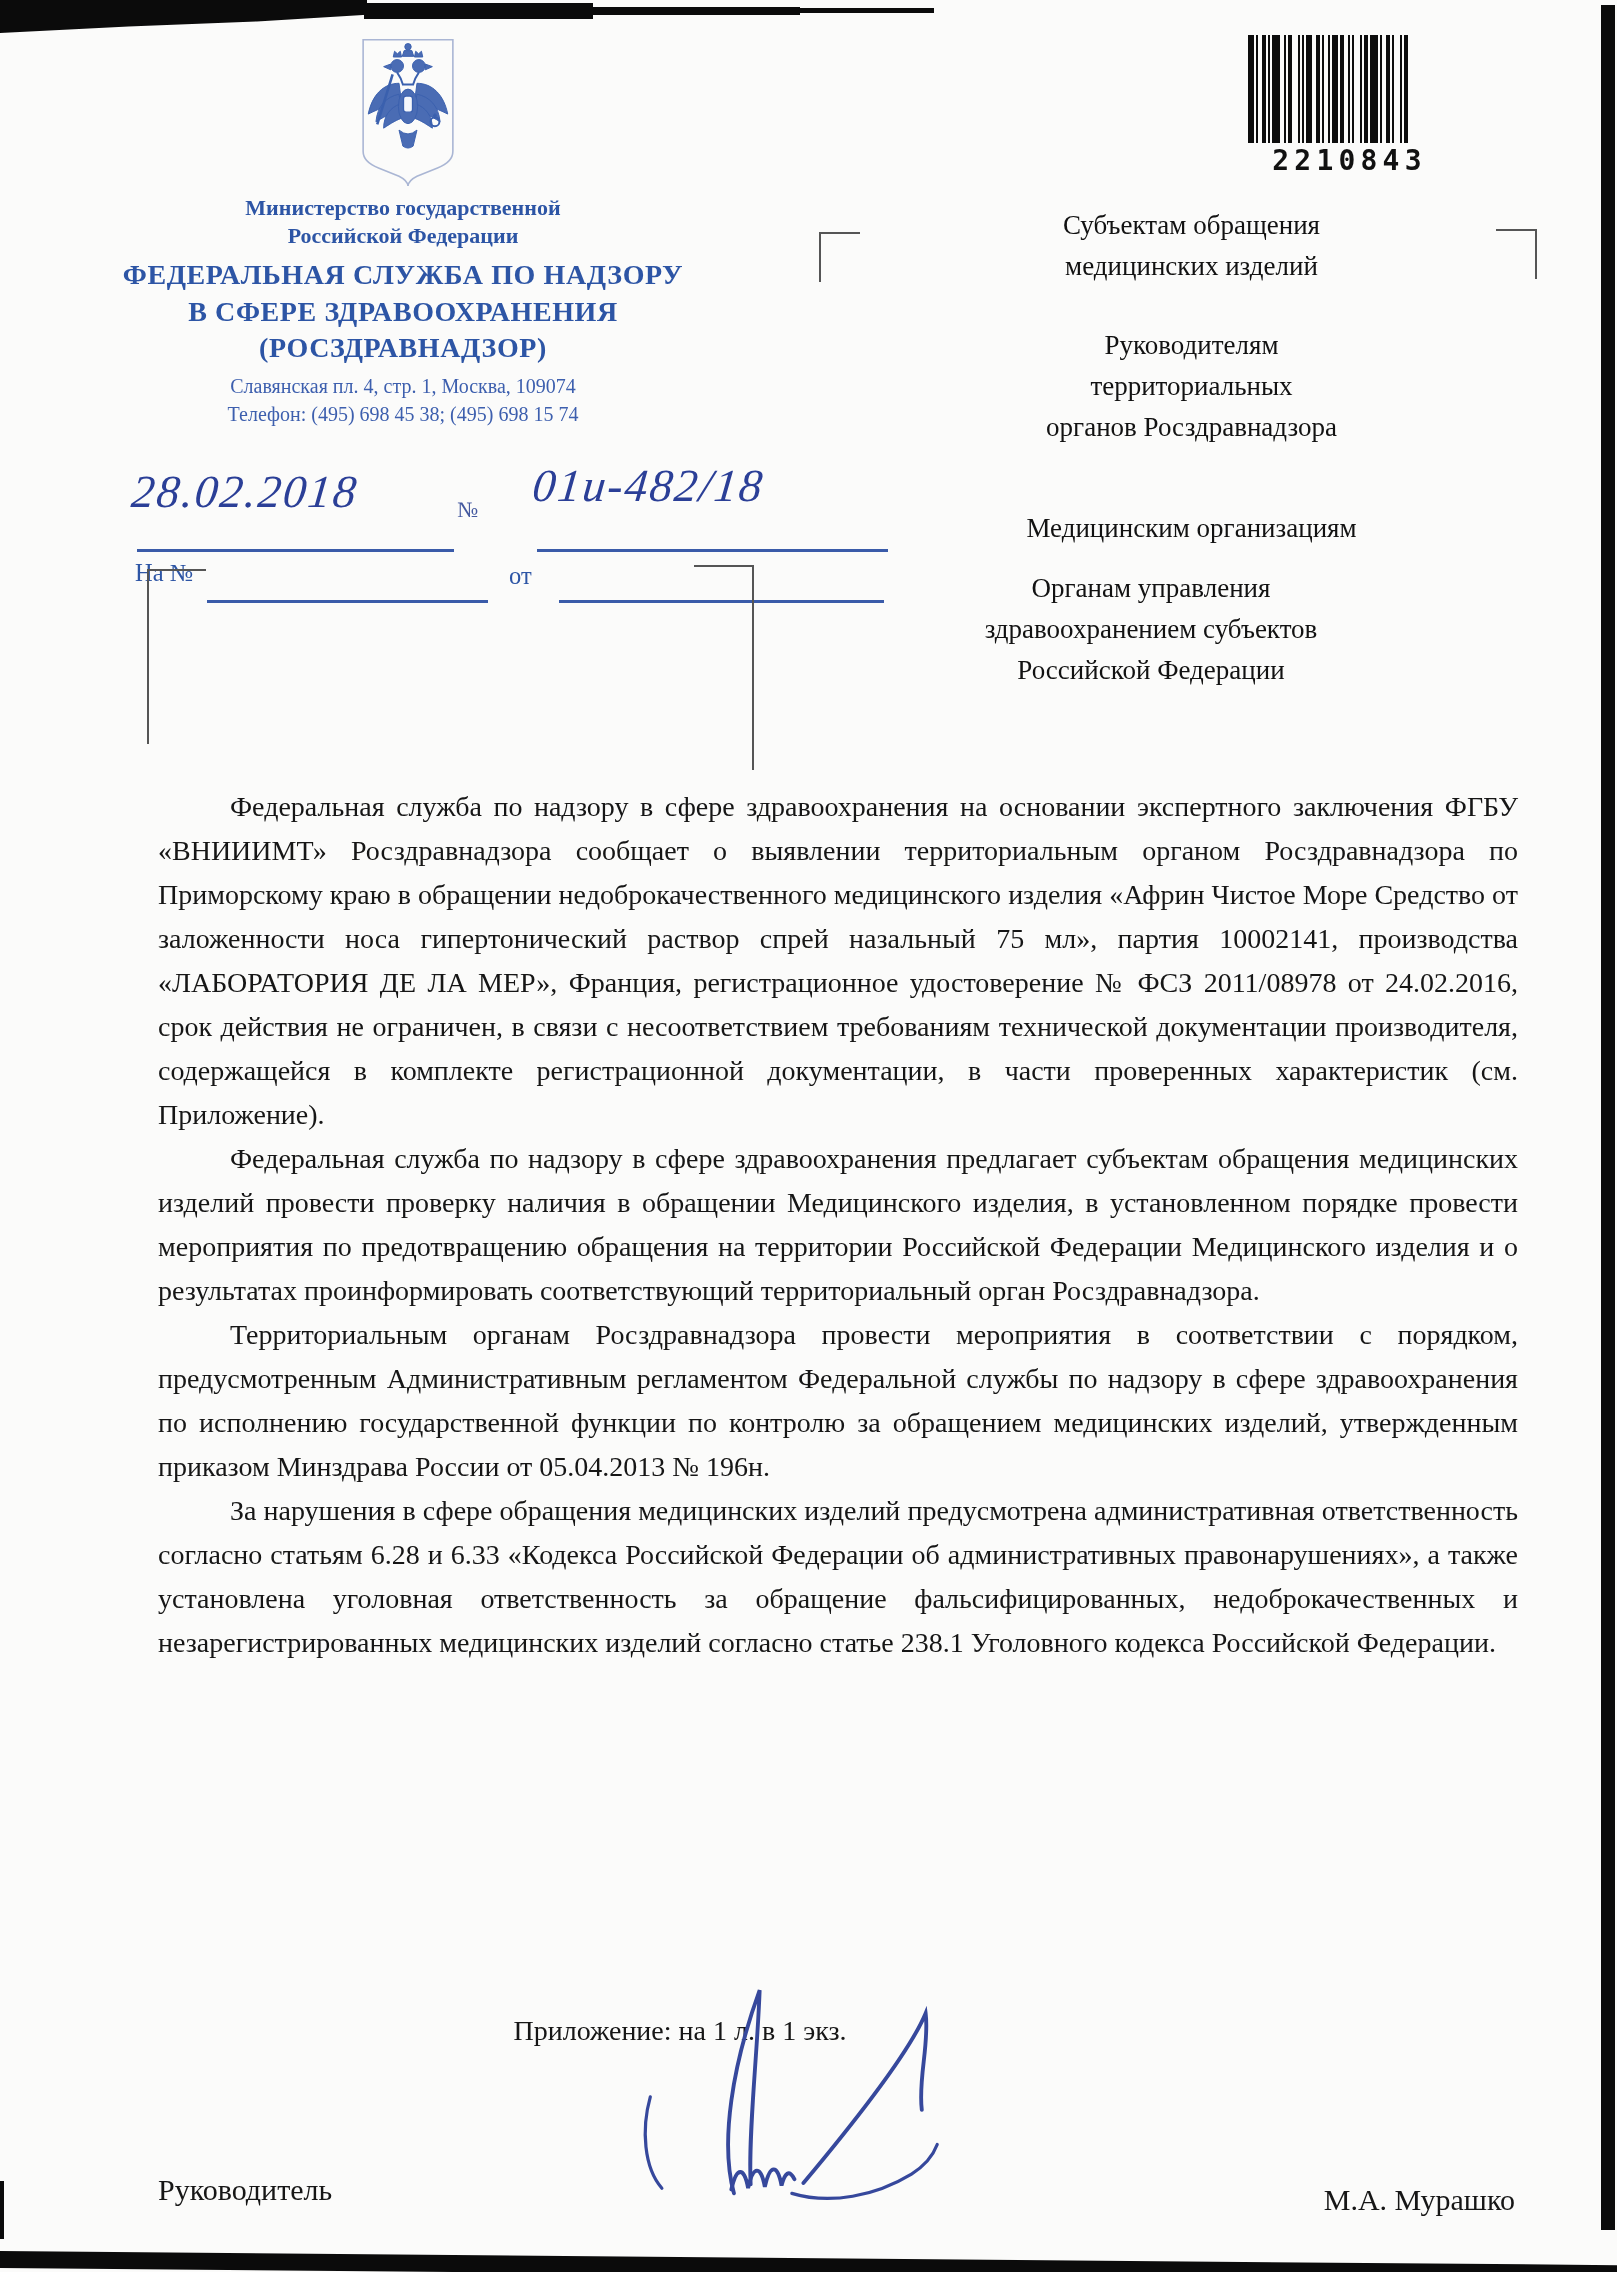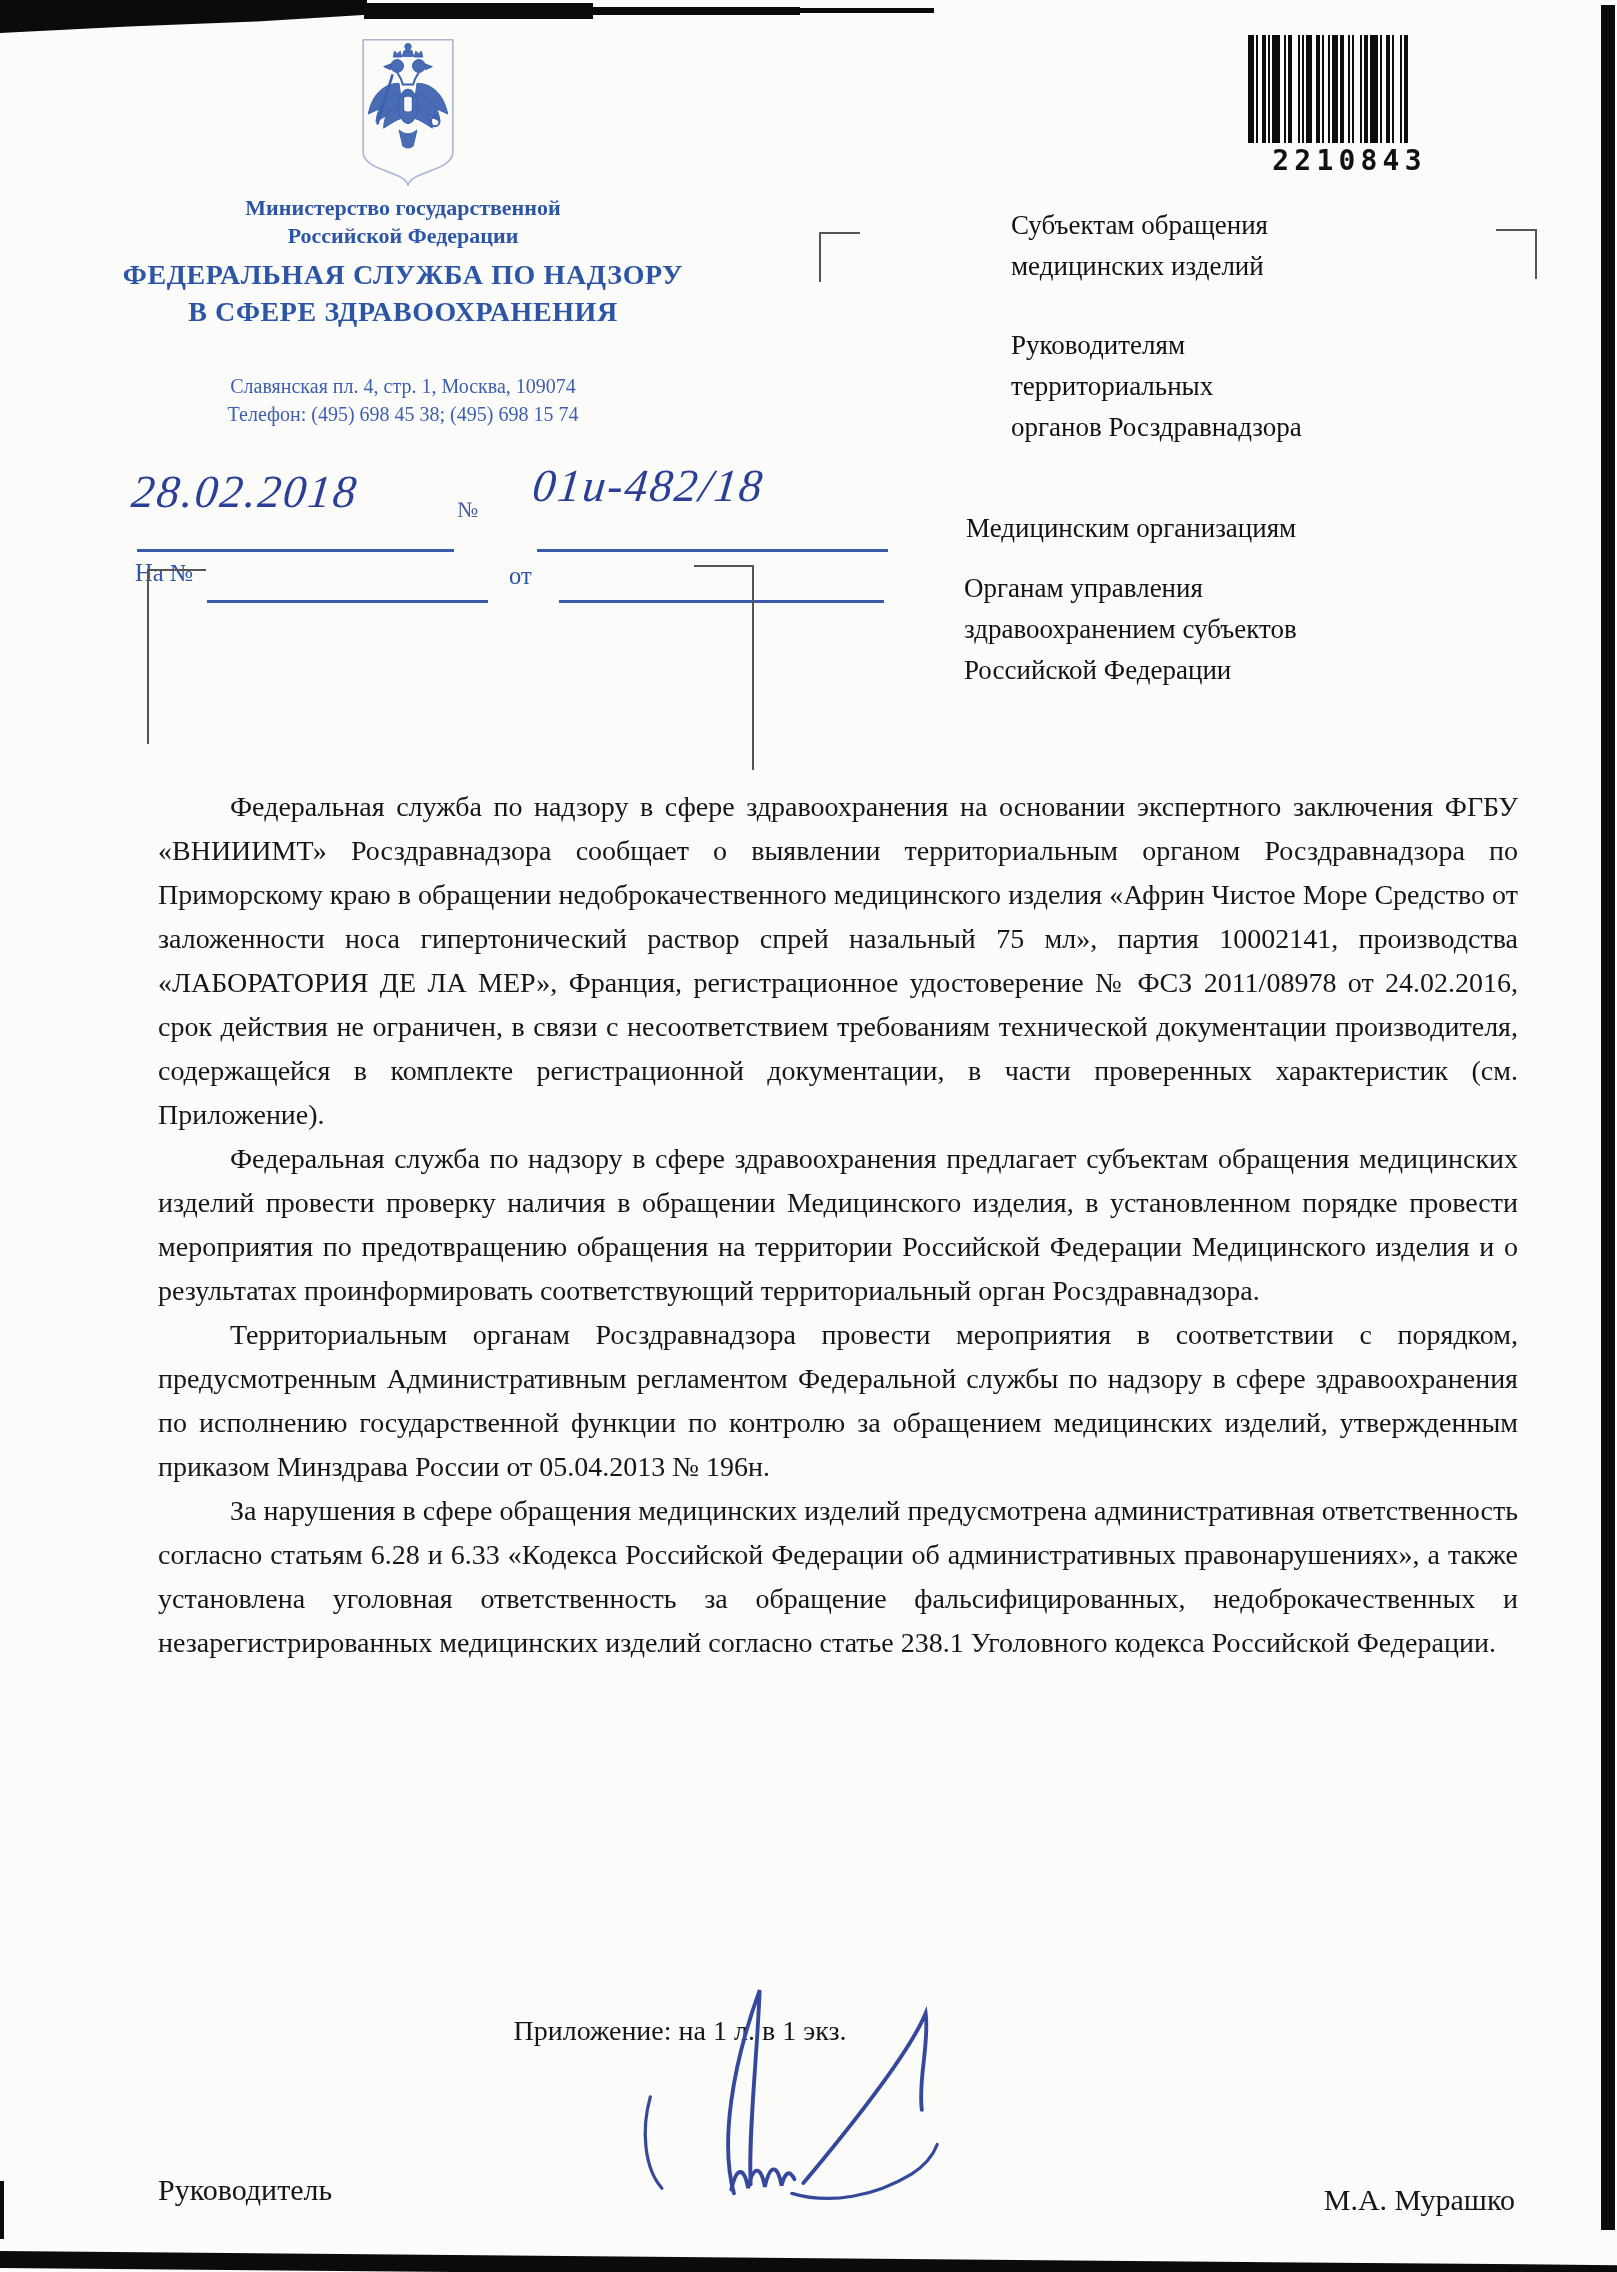--- a/index.html
+++ b/index.html
@@ -52,21 +52,21 @@
   .uline{height:2.6px;background:var(--line-blue);}
   .reply-label{font-size:24.5px;color:var(--header-blue);}
   
   .barcode-bars{left:1248px;top:35px;width:200px;height:108px;font-size:0;white-space:nowrap;}
   .barcode-bars i{display:inline-block;height:100%;}
   .barcode-bars i.b{background:#0d0d0d;}
   .barcode-num{left:1243px;top:144px;width:213px;text-align:center;
     font-family:"DejaVu Sans Mono","Liberation Mono",monospace;
     font-weight:bold;font-size:28px;letter-spacing:5.2px;color:#111;}
   
-  .recip{font-size:27px;line-height:41px;color:#121212;white-space:pre-line;}
+  .recip{font-size:27px;line-height:41px;color:#121212;text-align:center;white-space:pre-line;}
   .r1{left:1011px;top:205px;width:361px;}
   .r2{left:1011px;top:325px;width:361px;}
   .r3{left:966px;top:508px;width:451px;}
   .r4{left:964px;top:568px;width:374px;}
   
   .subject{left:245px;top:600px;width:419px;font-size:24.5px;line-height:37px;
     text-align:center;white-space:pre-line;color:#121212;}
   
   .body{left:158px;top:785px;width:1360px;font-size:28px;line-height:44px;
     text-align:justify;color:var(--body-text);}
@@ -114,20 +114,21 @@
       <path d="M54 58 L30 136" stroke-width="4" fill="none"></path>
       <circle cx="120" cy="132" r="7" fill="none" stroke-width="3"></circle>
       <path d="M120 125 v-6 M117 122 h6" stroke-width="2.5" fill="none"></path>
     </g>
   </svg>
 
   <div class="abs c blue ministry" style="top:195px">Министерство государственной</div>
   <div class="abs c blue ministry" style="top:223px">Российской Федерации</div>
   <div class="abs c blue service" style="top:259px">ФЕДЕРАЛЬНАЯ СЛУЖБА ПО НАДЗОРУ</div>
   <div class="abs c blue service" style="top:296px">В СФЕРЕ ЗДРАВООХРАНЕНИЯ</div>
+  <div class="abs c blue service" style="top:332px">(РОСЗДРАВНАДЗОР)</div>
   <div class="abs c addr" style="top:375px">Славянская пл. 4, стр. 1, Москва, 109074</div>
   <div class="abs c addr" style="top:403px">Телефон: (495) 698 45 38; (495) 698 15 74</div>
 
   <div class="abs hand hand-date">28.02.2018</div>
   <div class="abs num-sign">№</div>
   <div class="abs hand hand-num">01и-482/18</div>
   <div class="abs uline" style="left:137px;top:549px;width:317px"></div>
   <div class="abs uline" style="left:537px;top:549px;width:351px"></div>
 
   <div class="abs reply-label" style="left:135px;top:559px">На №</div>

